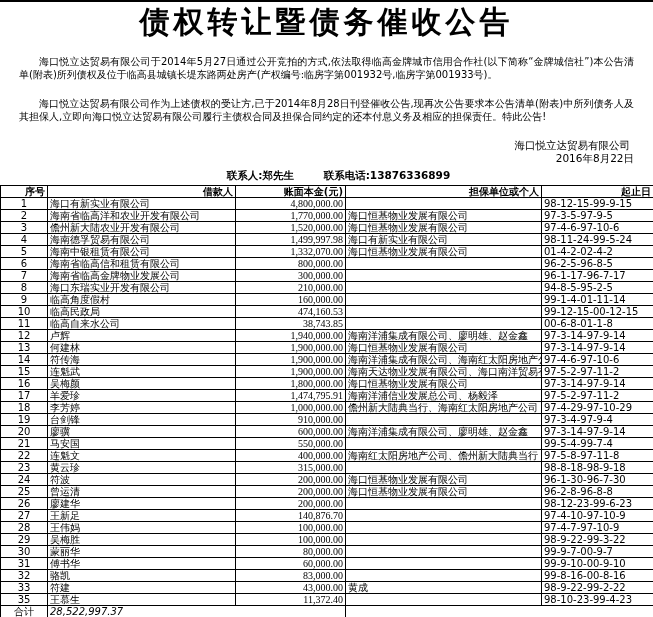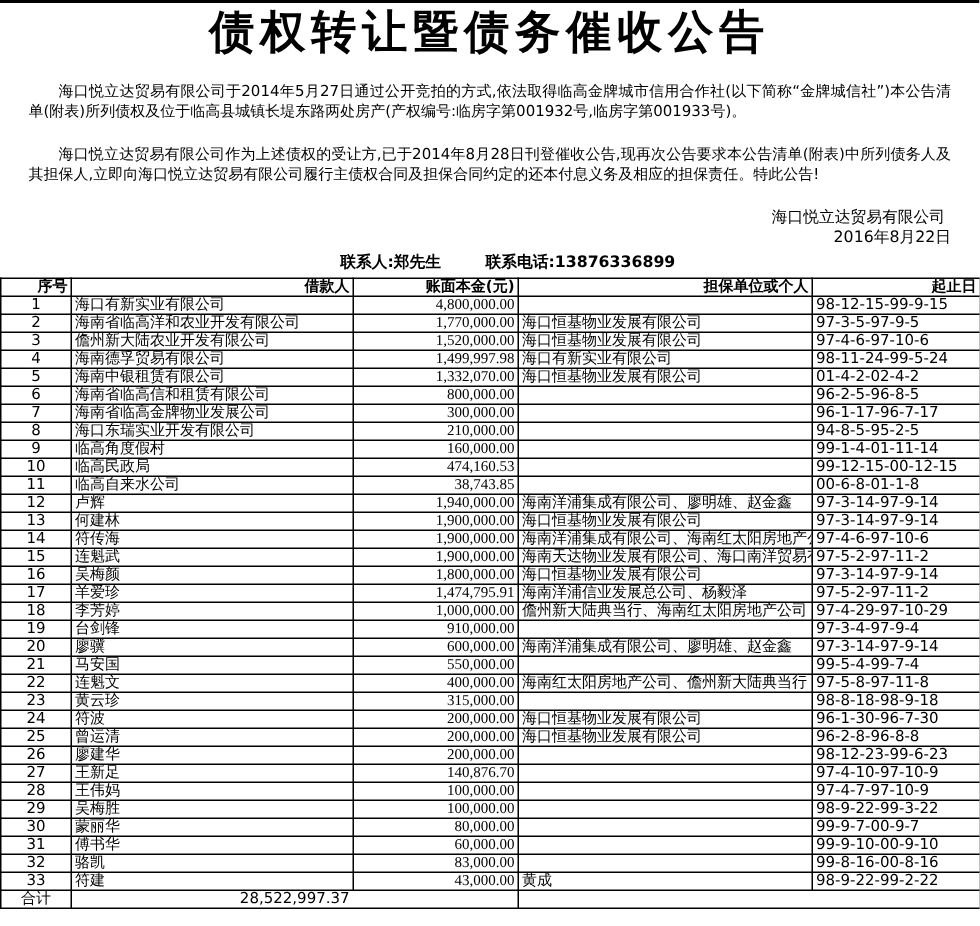--- a/index.html
+++ b/index.html
@@ -32,21 +32,21 @@
     border:1px solid #000;font-size:10px;line-height:11px;height:11px;
     padding:0 2px;overflow:hidden;white-space:nowrap;font-weight:normal;
   }
   table.debt th{text-align:right;font-weight:bold;}
   td.c-serial{text-align:center;}
   td.c-borrower{text-align:left;}
   td.c-principal{text-align:right;padding-right:5px;font-family:Liberation Serif, serif;}
   td.c-guarantor{text-align:left;}
   td.c-dates{text-align:left;}
   td.c-total-label{text-align:center;}
-  td.c-total-value{text-align:center;padding-right:5px;}
+  td.c-total-value{text-align:left;padding-right:5px;font-style:italic;}
 </style>
 </head>
 <body>
 
 <div class="top-rule"></div>
 
 <div class="doc-title">债权转让暨债务催收公告</div>
 
 <div class="notice">
   <p>海口悦立达贸易有限公司于2014年5月27日通过公开竞拍的方式,依法取得临高金牌城市信用合作社(以下简称“金牌城信社”)本公告清单(附表)所列债权及位于临高县城镇长堤东路两处房产(产权编号:临房字第001932号,临房字第001933号)。</p>
@@ -306,18 +306,25 @@
         <td class="c-dates">99-8-16-00-8-16</td>
       </tr>
       <tr>
         <td class="c-serial">33</td>
         <td class="c-borrower">符建</td>
         <td class="c-principal">43,000.00</td>
         <td class="c-guarantor">黄成</td>
         <td class="c-dates">98-9-22-99-2-22</td>
       </tr>
       <tr>
+        <td class="c-serial">35</td>
+        <td class="c-borrower">王慕生</td>
+        <td class="c-principal">11,372.40</td>
+        <td class="c-guarantor"></td>
+        <td class="c-dates">98-10-23-99-4-23</td>
+      </tr>
+      <tr>
         <td class="c-total-label">合计</td>
         <td class="c-total-value" colspan="2">28,522,997.37</td>
         <td colspan="2"></td>
       </tr>
     </tbody>
 </table>
 
 </body></html>

